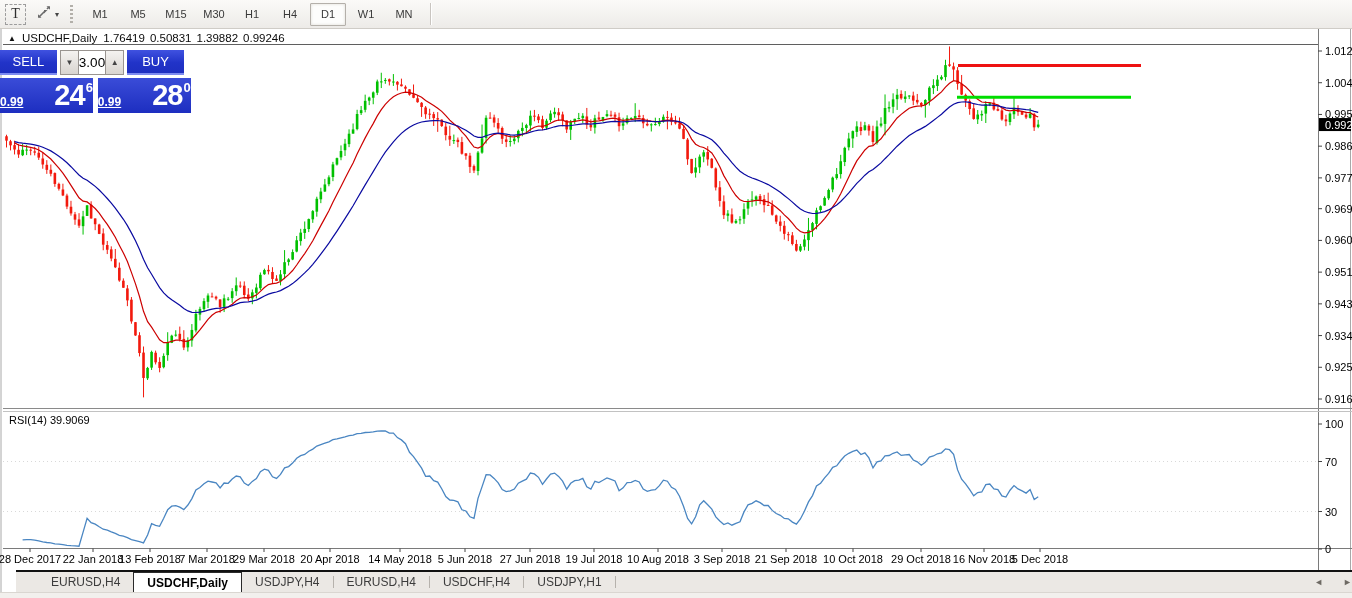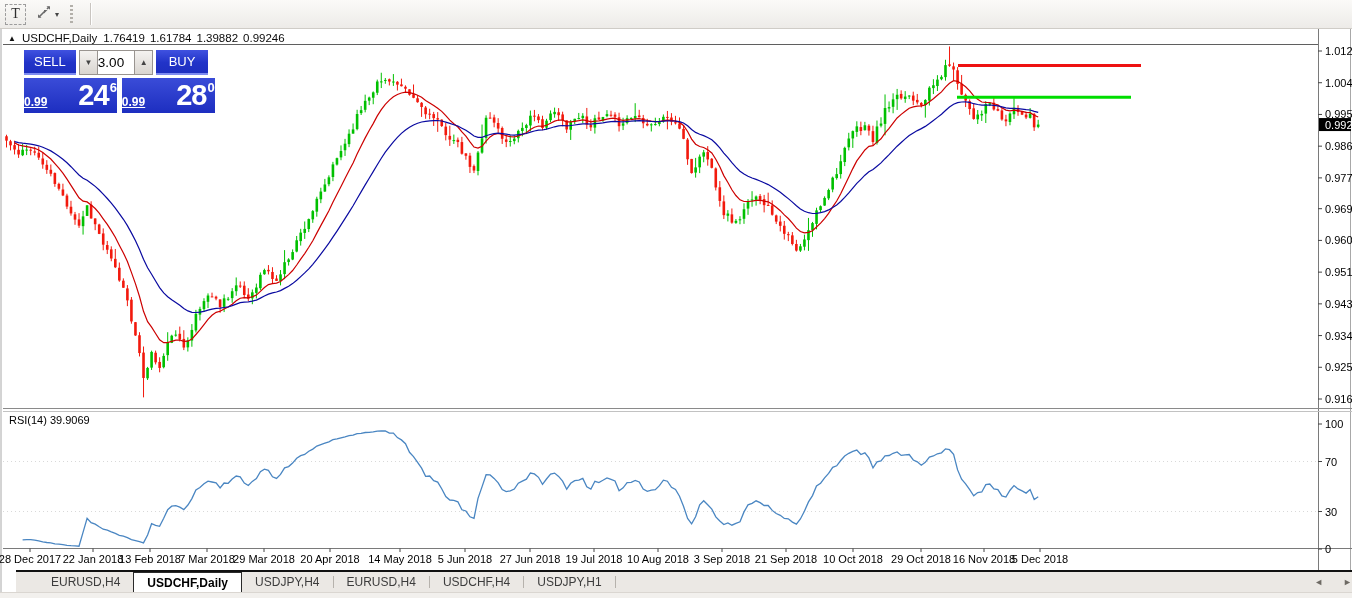--- a/index.html
+++ b/index.html
@@ -21,31 +21,31 @@
           font-size:11px;color:#3a3a3a;cursor:pointer;border:1px solid transparent;border-radius:1px;}
   .tf-btn.active{background:#fdfdfc;border:1px solid #b4b0aa;box-shadow:inset 0 0 3px #dcd9d4;}
   .toolbar-sep{width:1px;height:22px;background:#c9c5c0;border-right:1px solid #fff;margin:0 8px;}
 
   
   .chart-title{position:absolute;left:8px;top:32px;font-size:11.5px;color:#0a0a0a;z-index:6;
                display:flex;align-items:center;gap:6px;white-space:nowrap;}
   .collapse-tri{font-size:8px;color:#111;}
 
   
-  .widget{position:absolute;left:24px;top:50px;width:184px;z-index:6;}
+  .widget{position:absolute;left:0;top:50px;width:184px;z-index:6;}
   .w-row1{display:flex;height:25px;}
   .btn-trade{width:62px;background:linear-gradient(#4052e0,#2133c8 55%,#1e2fc0);color:#fff;
              font-size:13px;display:flex;align-items:center;justify-content:center;
              border-bottom:2px solid #7d8bf0;box-sizing:border-box;cursor:pointer;}
   .spinner{flex:1;display:flex;margin:0 3px;}
   .spin-btn{width:19px;background:linear-gradient(#f4f2f0,#d9d5d0);border:1px solid #999490;
             display:flex;align-items:center;justify-content:center;font-size:8px;color:#444;
             box-sizing:border-box;cursor:pointer;}
   .spin-field{flex:1;background:#fff;border-top:1px solid #999490;border-bottom:1px solid #999490;
-              display:flex;align-items:center;justify-content:flex-end;padding-right:10px;
+              display:flex;align-items:center;justify-content:flex-end;
               font-size:13.5px;color:#000;box-sizing:border-box;}
   .w-row2{display:flex;margin-top:3px;height:35px;gap:5px;}
   .price-panel{flex:1;background:linear-gradient(#3a4cd8,#1d2ec0);color:#fff;display:flex;
                align-items:center;justify-content:center;cursor:pointer;}
   .pp-small{font-size:12px;font-weight:bold;margin:12px 3px 0 0;text-decoration:underline;}
   .pp-big{font-size:29px;font-weight:bold;line-height:33px;letter-spacing:-1px;margin-left:28px;}
   .pp-sup{font-size:13px;font-weight:bold;margin:2px 0 0 1px;align-self:flex-start;}
   .price-panel{display:flex;}
 
   
@@ -75,28 +75,39 @@
         <path d="M3 13 L9 7" stroke="#6a6a6a" stroke-width="1.6" fill="none"></path>
         <path d="M9 7 L9 10.5 L12.5 7 Z" fill="#6a6a6a" transform="translate(-1,-1)"></path>
         <path d="M13 3 L11 5" stroke="#6a6a6a" stroke-width="1.6" fill="none"></path>
         <path d="M2 13.8 L5.5 13.8 L2 10.3 Z" fill="#6a6a6a"></path>
         <path d="M14 2.2 L10.5 2.2 L14 5.7 Z" fill="#6a6a6a"></path>
       </svg>
     </span>
     <span class="caret">▾</span>
   </div>
   <div class="grip"></div>
+  <div id="tf-group" style="display:flex;align-items:center;gap:2px;">
+      <div class="tf-btn">M1</div>
+      <div class="tf-btn">M5</div>
+      <div class="tf-btn">M15</div>
+      <div class="tf-btn">M30</div>
+      <div class="tf-btn">H1</div>
+      <div class="tf-btn">H4</div>
+      <div class="tf-btn active">D1</div>
+      <div class="tf-btn">W1</div>
+      <div class="tf-btn">MN</div>
+    </div>
   <div class="toolbar-sep"></div>
 </div>
 
 <div class="chart-title">
   <span class="collapse-tri">▲</span>
   <span>USDCHF,Daily</span>
   <span>1.76419</span>
-  <span style="margin-left:-1px">1.61784</span>
+  <span style="margin-left:-1px">0.50831</span>
   <span style="margin-left:-1px">1.39882</span>
   <span style="margin-left:-1px">0.99246</span>
 </div>
 
 <div class="widget">
   <div class="w-row1">
     <div class="btn-trade">SELL</div>
     <div class="spinner">
       <div class="spin-btn">▼</div>
       <div class="spin-field">3.00</div>

